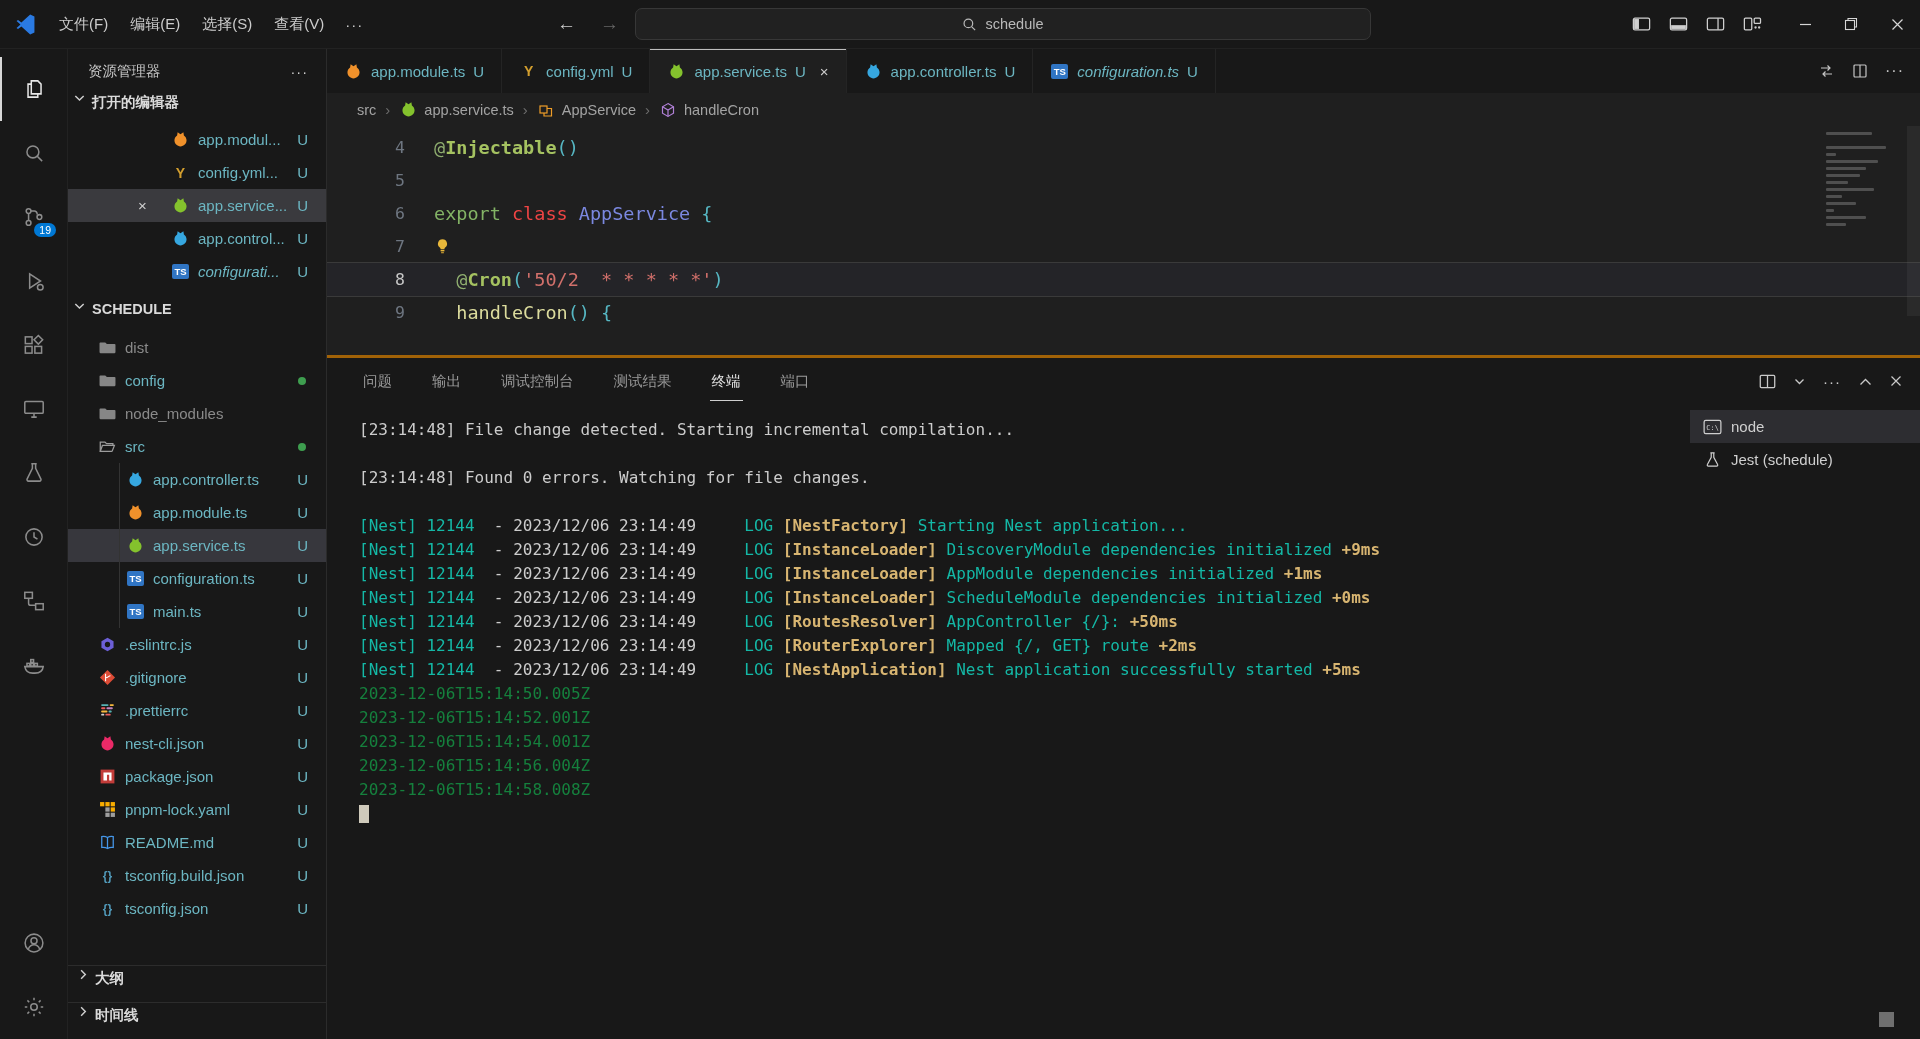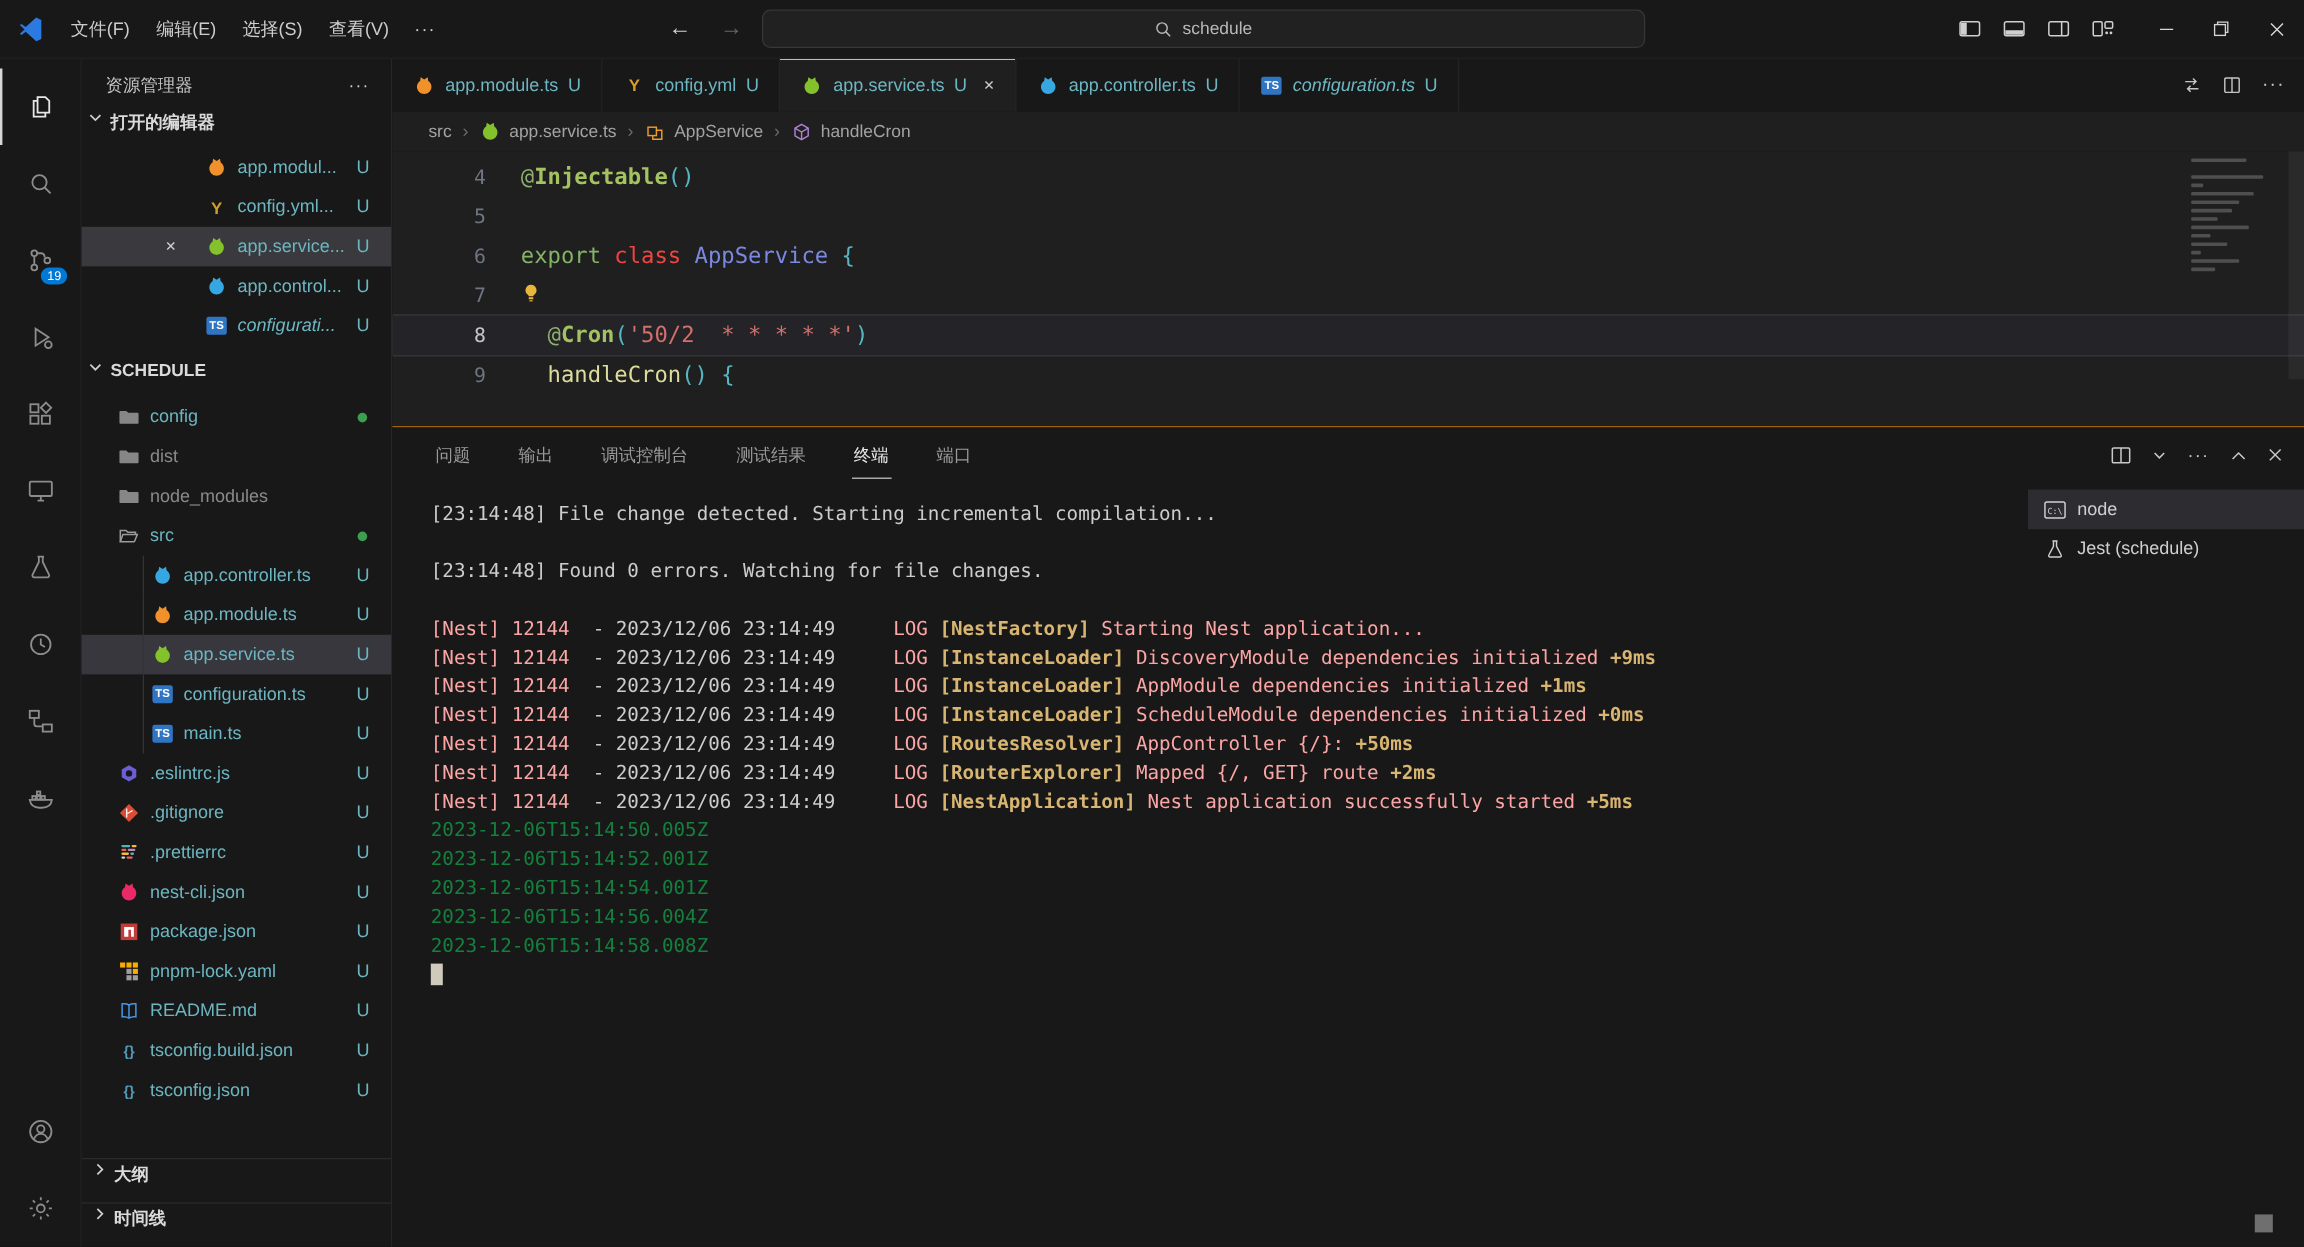--- a/index.html
+++ b/index.html
@@ -66,30 +66,30 @@
   .code-line.current .gutter{color:#c6c6c6;}
   .tok-kw{color:#83b365}.tok-cls{color:#ef4444}.tok-type{color:#7b88e0}
   .tok-dec{color:#a5c261;font-weight:600}.tok-at{color:#8fae6f}
   .tok-str{color:#d2706b}.tok-fn{color:#dcdc9d}.tok-br{color:#56b6c2}.tok-txt{color:#cccccc}
   .bulb{display:inline-block;vertical-align:middle;margin-right:4px;transform:translateY(-2px);}
   .minimap{position:absolute;top:6px;right:18px;width:76px;display:flex;flex-direction:column;gap:4px;}
   .mm-bar{height:3px;border-radius:1px;background:#6a6a6a;opacity:.65;}
   .vscroll{position:absolute;top:0;right:0;width:13px;height:190px;background:rgba(120,120,120,.12);}
 
   
-  .panel{flex:1;display:flex;flex-direction:column;border-top:1px solid #a16207;background:#181818;min-height:0;position:relative;}
+  .panel{flex:1;display:flex;flex-direction:column;border-top:3px solid #a16207;background:#181818;min-height:0;position:relative;}
   .panel-header{height:46px;flex:none;display:flex;align-items:center;padding:0 18px 0 34px;}
   .panel-tabs{display:flex;gap:36px;font-size:14.5px;color:#9a9a9a;}
   .panel-tab{padding:8px 2px;position:relative;}
   .panel-tab.active{color:#e5e5e5;}
   .panel-tab.active::after{content:"";position:absolute;left:0;right:0;bottom:-2px;border-bottom:1px solid #cfcfcf;}
   .panel-actions{margin-left:auto;display:flex;align-items:center;gap:18px;color:#c9c9c9;font-size:15px;}
   .panel-body{flex:1;display:flex;min-height:0;gap:39px;}
   .term-out{flex:1;padding:14px 0 0 32px;font-family:"DejaVu Sans Mono","Liberation Mono",monospace;font-size:16px;line-height:24px;white-space:pre;overflow:hidden;}
-  .t-w{color:#cccccc}.t-g{color:#fca5a5}.t-y{color:#d8b571;font-weight:600}.t-r{color:#15803d}
+  .t-w{color:#cccccc}.t-g{color:#14b8a6}.t-y{color:#d8b571;font-weight:600}.t-r{color:#15803d}
   .cursor{display:inline-block;width:10px;height:18px;background:#cfcabb;transform:translateY(3px);}
   .term-side{width:230px;flex:none;padding-top:6px;display:flex;flex-direction:column;font-size:15px;}
   .term-row{height:33px;display:flex;align-items:center;gap:9px;padding-left:13px;color:#cfcfcf;}
   .term-row.active{background:#2d2d31;}
   .corner-thumb{position:absolute;right:26px;bottom:12px;width:15px;height:15px;background:#6f6f6f;}
 
   
   .fi{display:inline-flex;align-items:center;justify-content:center;flex:none;}
   .fi.tsb{width:17px;height:15px;background:#3075c4;color:#fff;font-size:9.5px;font-weight:700;border-radius:2px;}
   .fi.yml{width:17px;height:16px;color:#d29e2e;font-weight:700;font-size:14px;}
@@ -348,36 +348,36 @@
         </div>
       <div class="section-header" style="margin-top:10px;">
         <span>
             <svg width="11" height="10" viewBox="0 0 10 9">
               <path d="M1.2 2.6 5 6.4l3.8-3.8" fill="none" stroke="#cfcfcf" stroke-width="1.3"></path>
             </svg>
           </span>
         <span>SCHEDULE</span>
       </div>
       <div id="file-tree">
+          <div class="tree-row dim">
+            <span class="icon-slot">
+              <svg width="17" height="17" viewBox="0 0 16 16">
+                <path fill="#868686" d="M1.3 3.2h4.6l1.5 1.5h7.3c.4 0 .8.3.8.8v7c0 .4-.3.8-.8.8H1.3c-.4 0-.8-.3-.8-.8V4c0-.5.3-.8.8-.8Z"></path>
+              </svg>
+            </span>
+            <span class="row-label">dist</span>
+          </div>
           <div class="tree-row">
             <span class="icon-slot">
               <svg width="17" height="17" viewBox="0 0 16 16">
                 <path fill="#868686" d="M1.3 3.2h4.6l1.5 1.5h7.3c.4 0 .8.3.8.8v7c0 .4-.3.8-.8.8H1.3c-.4 0-.8-.3-.8-.8V4c0-.5.3-.8.8-.8Z"></path>
               </svg>
             </span>
             <span class="row-label">config</span>
             <span class="dot"></span>
-          </div>
-          <div class="tree-row dim">
-            <span class="icon-slot">
-              <svg width="17" height="17" viewBox="0 0 16 16">
-                <path fill="#868686" d="M1.3 3.2h4.6l1.5 1.5h7.3c.4 0 .8.3.8.8v7c0 .4-.3.8-.8.8H1.3c-.4 0-.8-.3-.8-.8V4c0-.5.3-.8.8-.8Z"></path>
-              </svg>
-            </span>
-            <span class="row-label">dist</span>
           </div>
           <div class="tree-row dim">
             <span class="icon-slot">
               <svg width="17" height="17" viewBox="0 0 16 16">
                 <path fill="#868686" d="M1.3 3.2h4.6l1.5 1.5h7.3c.4 0 .8.3.8.8v7c0 .4-.3.8-.8.8H1.3c-.4 0-.8-.3-.8-.8V4c0-.5.3-.8.8-.8Z"></path>
               </svg>
             </span>
             <span class="row-label">node_modules</span>
           </div>
           <div class="tree-row">

